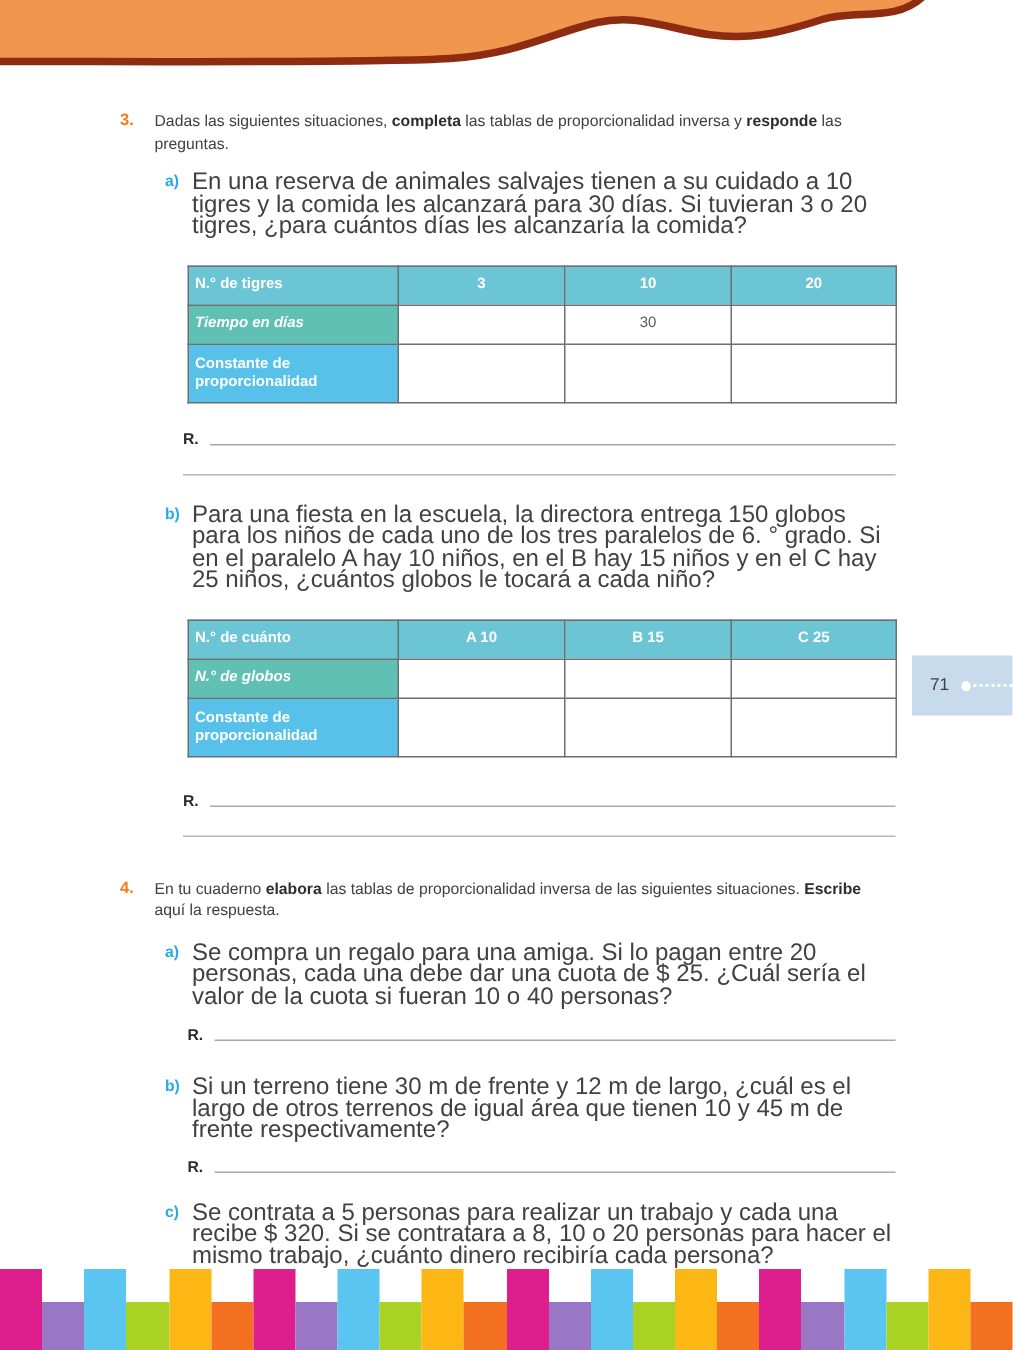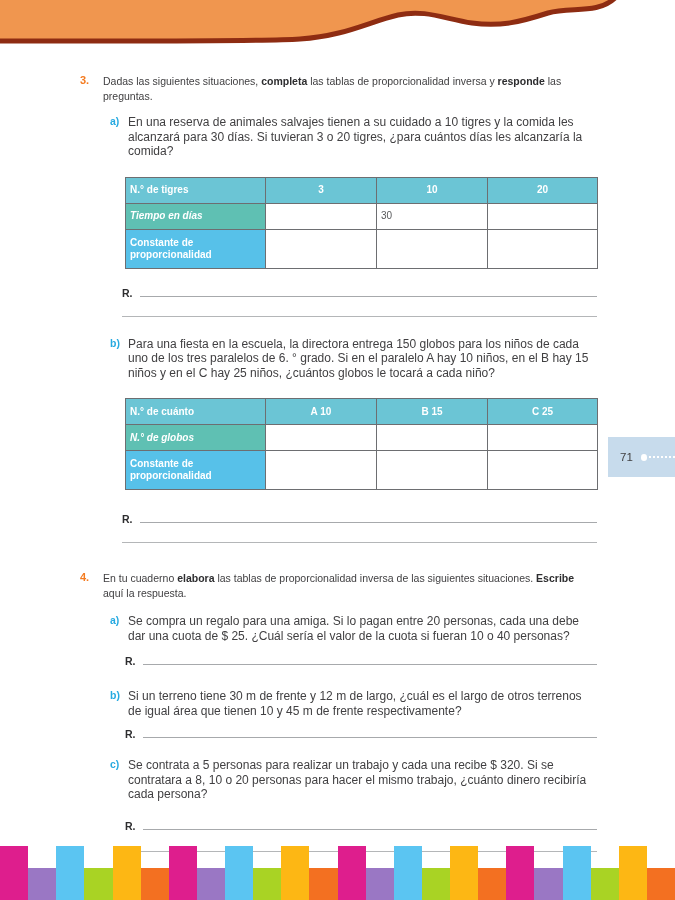--- a/index.html
+++ b/index.html
@@ -10,27 +10,27 @@
   
   .header-wave{position:absolute;top:0;left:0;width:675px;height:55px;}
   
   .content{position:absolute;left:80px;top:74px;width:517px;}
   .ex{display:flex;}
   .ex-num{width:23px;flex:0 0 23px;font-weight:bold;font-size:11px;color:var(--number-accent,#F47B20);}
   .ex-text{flex:1;font-size:10.5px;line-height:14.5px;}
   .ex-text b{color:#2d2d2f;}
   .sub{display:flex;margin-left:30px;}
   .sub-label{width:18px;flex:0 0 18px;font-weight:bold;font-size:10.5px;color:var(--letter-accent,#27AAE1);}
-  .sub-text{flex:1;font-size:12px;line-height:14.5px;}
+  .sub-text{flex:1;font-size:16px;line-height:14.5px;}
   
   table.ptable{border-collapse:collapse;table-layout:fixed;width:472px;margin-left:45px;}
   table.ptable td{border:1px solid #6D6E71;font-size:10px;line-height:12px;padding:2px 4px;}
   td.lbl{font-weight:bold;color:#ffffff;padding-left:8px;}
   td.hdr{font-weight:bold;color:#ffffff;text-align:center;}
-  td.cell{background:#ffffff;color:#58595B;}
+  td.cell{background:#ffffff;text-align:center;color:#58595B;}
   .r1{background:var(--table-row1-bg,#6BC5D5);margin-left:11px;}
   .r2{background:var(--table-row2-bg,#5FC0B3);font-style:italic;}
   .r3{background:var(--table-row3-bg,#57C1E9);}
   tr.rowA td{height:21px;}
   tr.rowB td{height:21px;}
   tr.rowC td{height:34px;}
   
   .rline{display:flex;align-items:flex-end;height:14px;}
   .rlabel{font-weight:bold;font-size:10.5px;color:#2d2d2f;margin-right:7px;}
   .line{flex:1;border-bottom:1px solid #A7A9AC;margin-bottom:2px;}

